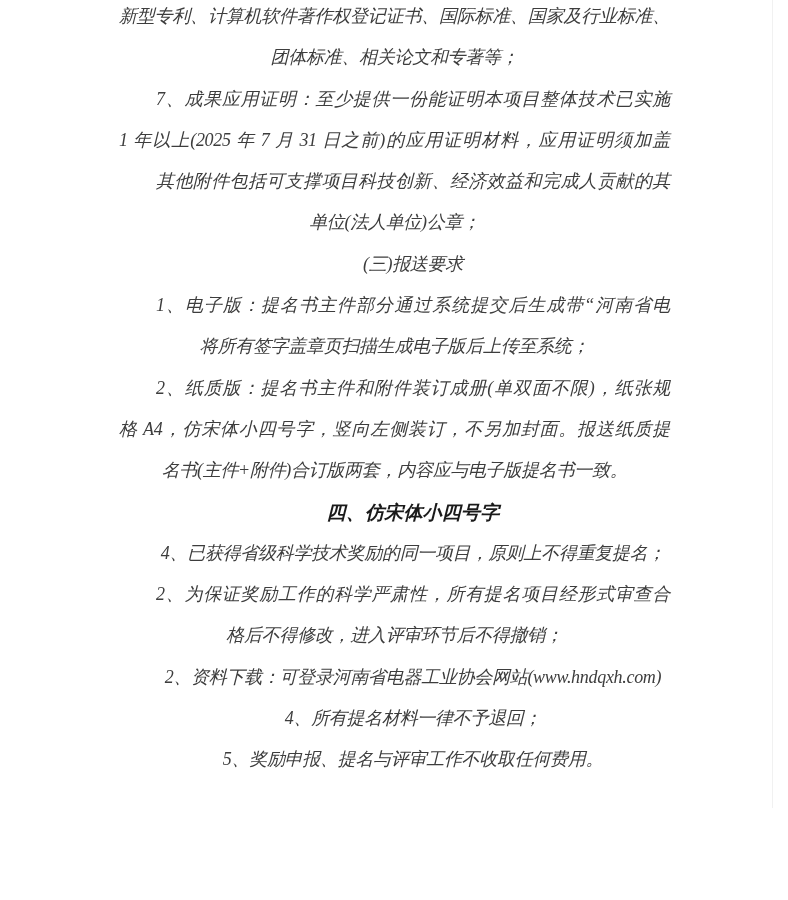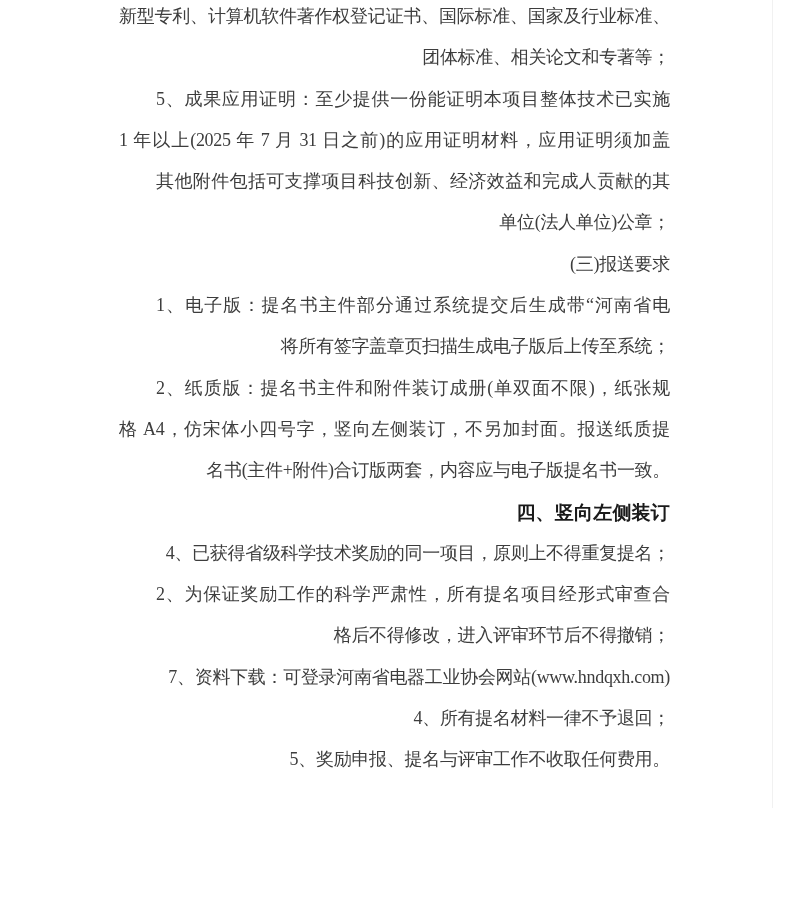--- a/index.html
+++ b/index.html
@@ -7,20 +7,21 @@
     padding: 0;
     background: #ffffff;
   }
   .page {
     position: relative;
     width: 788px;
     height: 808px;
     background: #ffffff;
     overflow: hidden;
     font-family: "Liberation Serif", "DejaVu Serif", serif;
+    font-style: italic;
   }
   .scan-edge {
     position: absolute;
     top: 0;
     left: 772px;
     width: 1px;
     height: 100%;
     background: #f1f1f1;
   }
   .text-column {
@@ -29,21 +30,21 @@
     top: -4px;
     width: 551px;
   }
   .doc-line {
     font-size: 18px;
     letter-spacing: -0.3px;
     line-height: 41.3px;
     height: 41.3px;
     color: #3d3d3d;
     white-space: nowrap;
-    text-align: right;
+    text-align: center;
   }
   .doc-line.justify,
   .doc-line.indent-justify {
     white-space: normal;
     text-align: justify;
     text-align-last: justify;
   }
   .doc-line.indent,
   .doc-line.indent-justify,
   .doc-line.heading {
@@ -60,31 +61,31 @@
   }
 </style>
 </head>
 <body>
 
 <div class="page">
   <div class="scan-edge"></div>
   <div class="text-column">
       <div class="doc-line justify">新型专利、计算机软件著作权登记证书、国际标准、国家及行业标准、</div>
       <div class="doc-line plain">团体标准、相关论文和专著等；</div>
-      <div class="doc-line indent-justify">5、成果应用证明：至少提供一份能证明本项目整体技术已实施</div>
+      <div class="doc-line indent-justify">7、成果应用证明：至少提供一份能证明本项目整体技术已实施</div>
       <div class="doc-line justify">1 年以上(2025 年 7 月 31 日之前)的应用证明材料，应用证明须加盖</div>
       <div class="doc-line indent-justify">其他附件包括可支撑项目科技创新、经济效益和完成人贡献的其</div>
       <div class="doc-line plain">单位(法人单位)公章；</div>
       <div class="doc-line indent">(三)报送要求</div>
       <div class="doc-line indent-justify">1、电子版：提名书主件部分通过系统提交后生成带“河南省电</div>
       <div class="doc-line plain">将所有签字盖章页扫描生成电子版后上传至系统；</div>
       <div class="doc-line indent-justify">2、纸质版：提名书主件和附件装订成册(单双面不限)，纸张规</div>
       <div class="doc-line justify">格 A4，仿宋体小四号字，竖向左侧装订，不另加封面。报送纸质提</div>
       <div class="doc-line plain">名书(主件+附件)合订版两套，内容应与电子版提名书一致。</div>
-      <div class="doc-line heading">四、竖向左侧装订</div>
+      <div class="doc-line heading">四、仿宋体小四号字</div>
       <div class="doc-line indent">4、已获得省级科学技术奖励的同一项目，原则上不得重复提名；</div>
       <div class="doc-line indent-justify">2、为保证奖励工作的科学严肃性，所有提名项目经形式审查合</div>
       <div class="doc-line plain">格后不得修改，进入评审环节后不得撤销；</div>
-      <div class="doc-line indent">7、资料下载：可登录河南省电器工业协会网站(www.hndqxh.com)</div>
+      <div class="doc-line indent">2、资料下载：可登录河南省电器工业协会网站(www.hndqxh.com)</div>
       <div class="doc-line indent">4、所有提名材料一律不予退回；</div>
       <div class="doc-line indent">5、奖励申报、提名与评审工作不收取任何费用。</div>
     </div>
 </div>
 
 </body></html>

